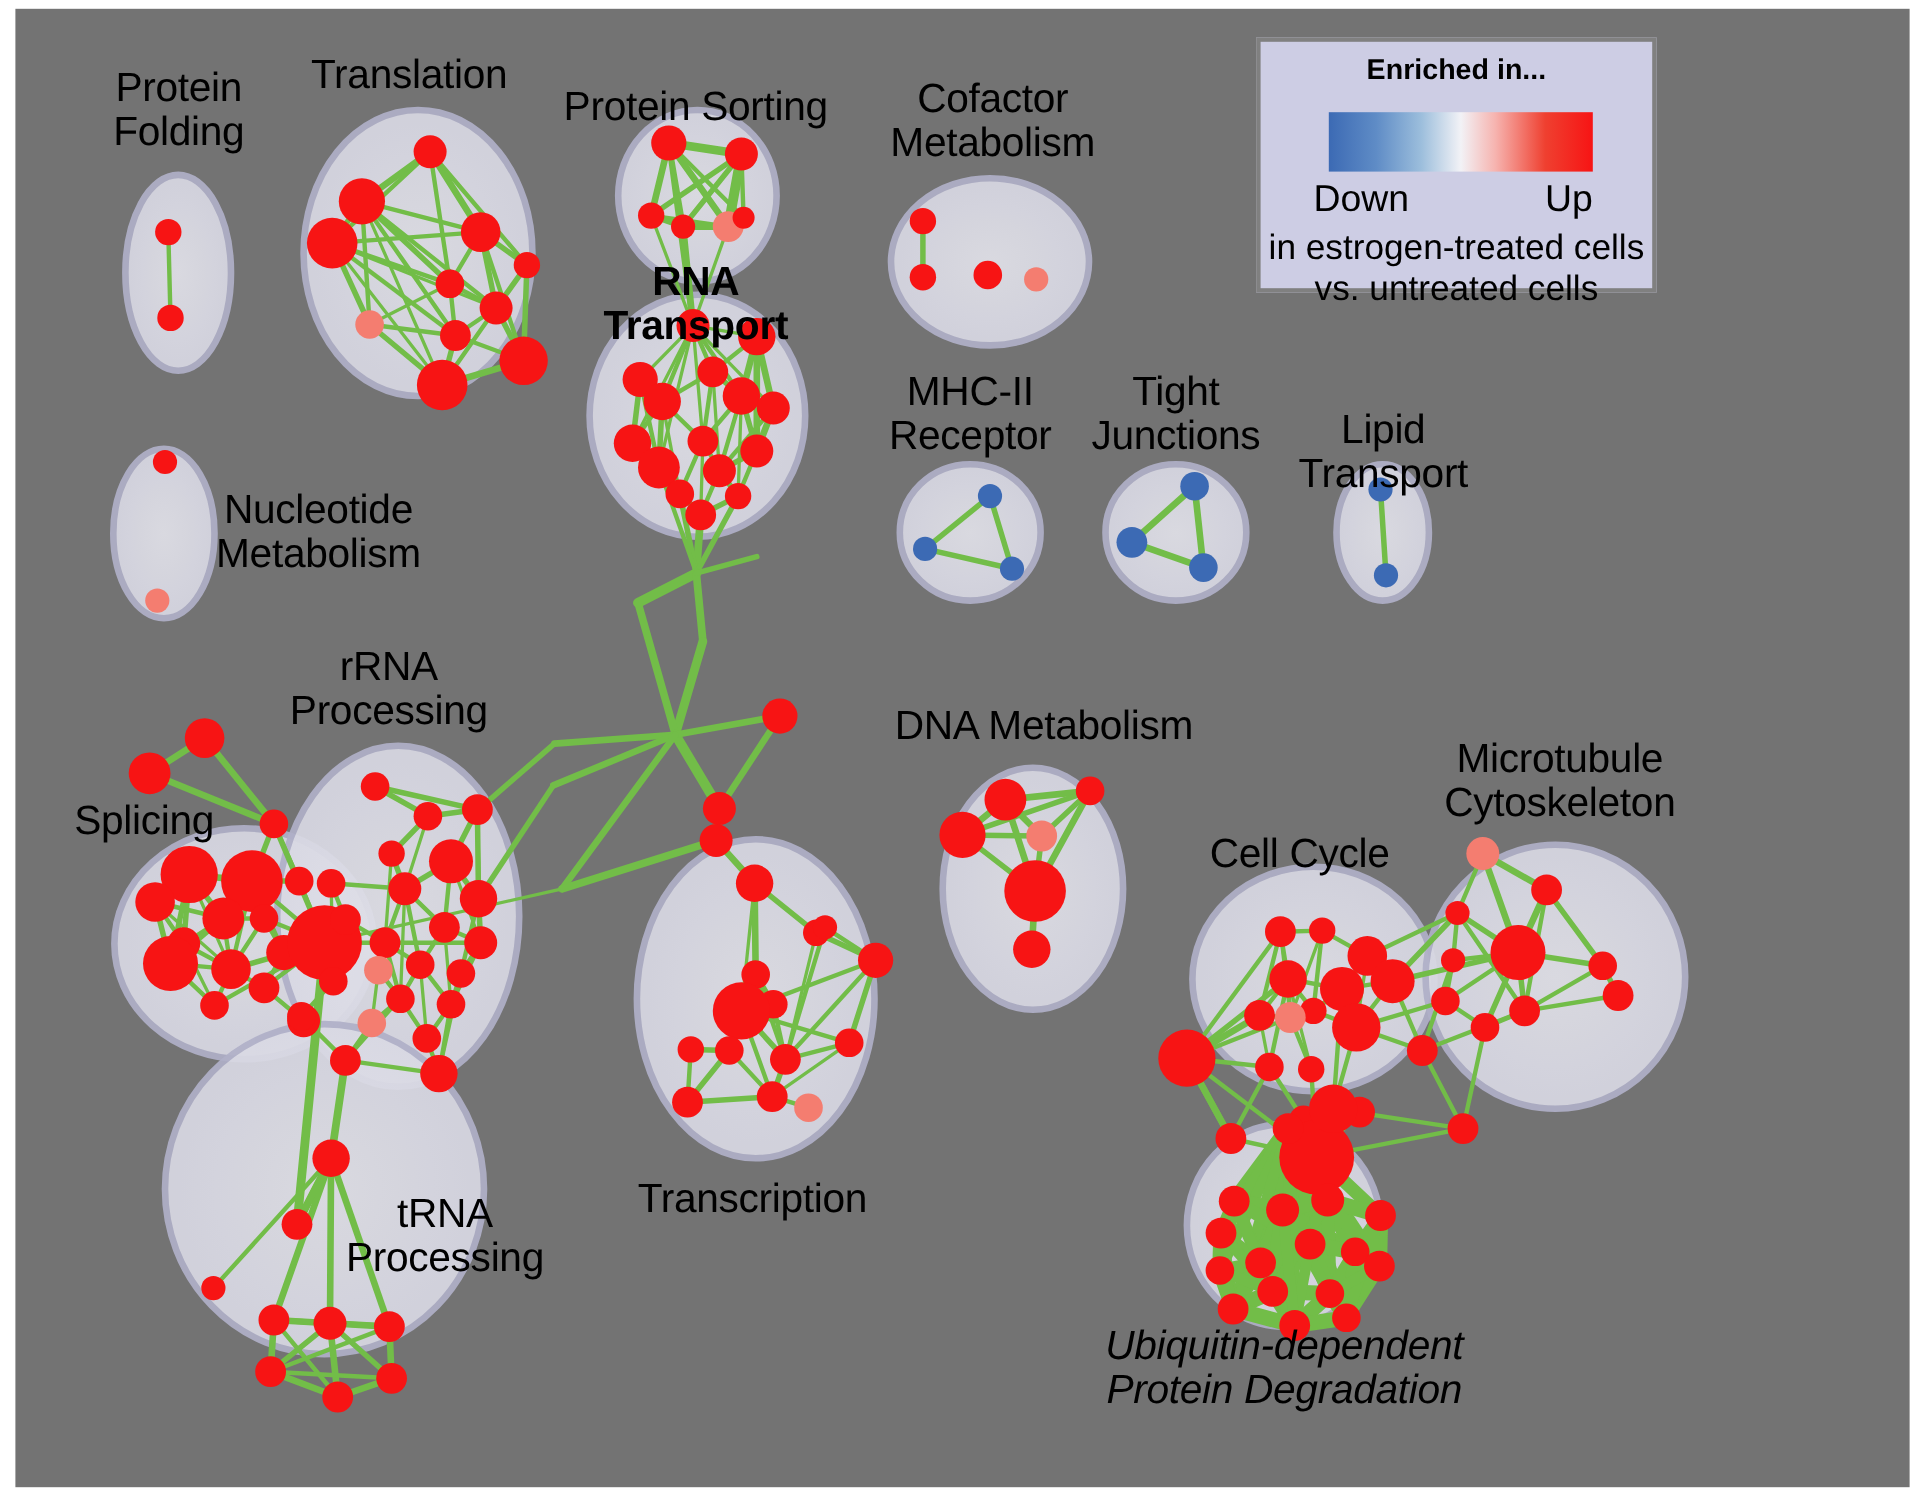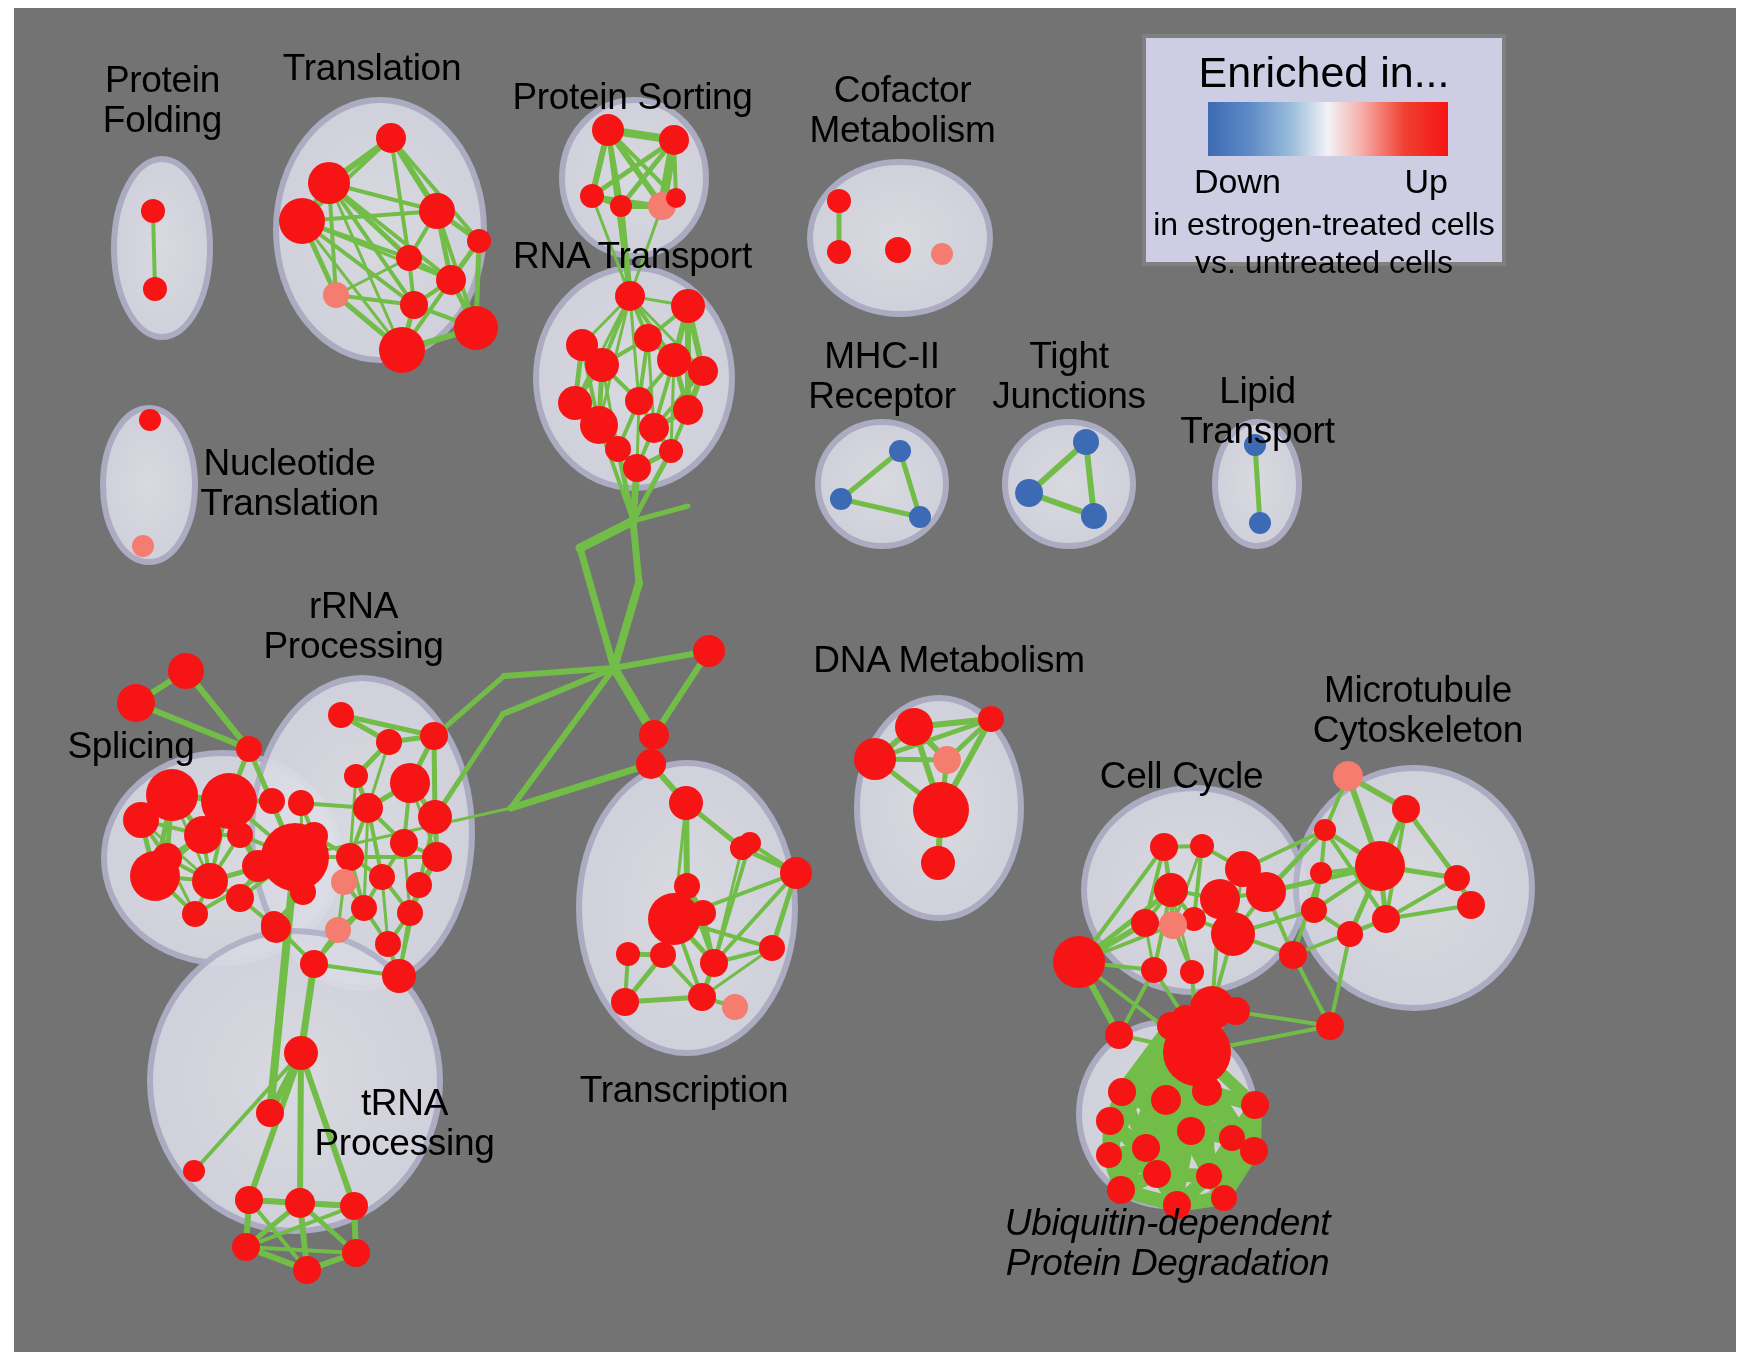--- a/index.html
+++ b/index.html
@@ -37,21 +37,21 @@
   
   #legend {
     position: absolute;
     left: 1128px; top: 26px;
     width: 364px; height: 232px;
     background: #cdcde4;
     border: 4px solid #808080;
   }
   #legend-title {
     position: absolute; top: 10px; left: 0; width: 100%;
-    text-align: center; font-size: 43px; color: #000;
+    text-align: center; font-size: 26px; color: #000; font-weight: bold;
   }
   #legend-bar {
     position: absolute; top: 64px; left: 62px;
     width: 240px; height: 54px;
     background: linear-gradient(to right,
       #3c6ab4 0%, #5f8cc6 18%, #9cbedc 35%,
       #f2f2f6 50%, #f6b4b0 63%, #ef4030 82%, #f71414 100%);
   }
   .legend-end {
     position: absolute; top: 124px; font-size: 34px; color: #000;
@@ -687,31 +687,31 @@
           <circle cx="1163" cy="1197" r="14" fill="#f71414"></circle>
           <circle cx="1210" cy="1190" r="13" fill="#f71414"></circle>
         </g>
     </svg>
 
     <div id="labels">
         <div class="cluster-label" style="left: 88px; top: 52px; width: 121px; white-space: pre-line; transform: none;">Protein
 Folding</div>
         <div class="cluster-label" style="left: 267px; top: 40px; width: 182px; white-space: pre-line; transform: none;">Translation</div>
         <div class="cluster-label" style="left: 496px; top: 40px; width: 245px; white-space: pre-line; transform: none; margin-top: 29px;">Protein Sorting</div>
-        <div class="cluster-label" style="left: 497px; top: 228px; width: 243px; white-space: pre-line; transform: none;">RNA Transport</div>
+        <div class="cluster-label" style="left: 497px; top: 228px; width: 243px; white-space: pre-line; transform: none; font-weight: bold;">RNA Transport</div>
         <div class="cluster-label" style="left: 794px; top: 62px; width: 189px; white-space: pre-line; transform: none;">Cofactor
 Metabolism</div>
         <div class="cluster-label" style="left: 793px; top: 328px; width: 150px; white-space: pre-line; transform: none;">MHC-II
 Receptor</div>
         <div class="cluster-label" style="left: 977px; top: 328px; width: 156px; white-space: pre-line; transform: none;">Tight
 Junctions</div>
         <div class="cluster-label" style="left: 1165px; top: 328px; width: 157px; white-space: pre-line; transform: none; margin-top: 35px;">Lipid
 Transport</div>
         <div class="cluster-label" style="left: 181px; top: 435px; width: 189px; white-space: pre-line; transform: none;">Nucleotide
-Translation</div>
+Metabolism</div>
         <div class="cluster-label" style="left: 52px; top: 718px; width: 130px; white-space: pre-line; transform: none;">Splicing</div>
         <div class="cluster-label" style="left: 248px; top: 578px; width: 183px; white-space: pre-line; transform: none;">rRNA
 Processing</div>
         <div class="cluster-label" style="left: 299px; top: 1075px; width: 183px; white-space: pre-line; transform: none;">tRNA
 Processing</div>
         <div class="cluster-label" style="left: 564px; top: 1062px; width: 212px; white-space: pre-line; transform: none;">Transcription</div>
         <div class="cluster-label" style="left: 797px; top: 632px; width: 276px; white-space: pre-line; transform: none;">DNA Metabolism</div>
         <div class="cluster-label" style="left: 1084px; top: 748px; width: 167px; white-space: pre-line; transform: none;">Cell Cycle</div>
         <div class="cluster-label" style="left: 1297px; top: 662px; width: 214px; white-space: pre-line; transform: none;">Microtubule
 Cytoskeleton</div>

